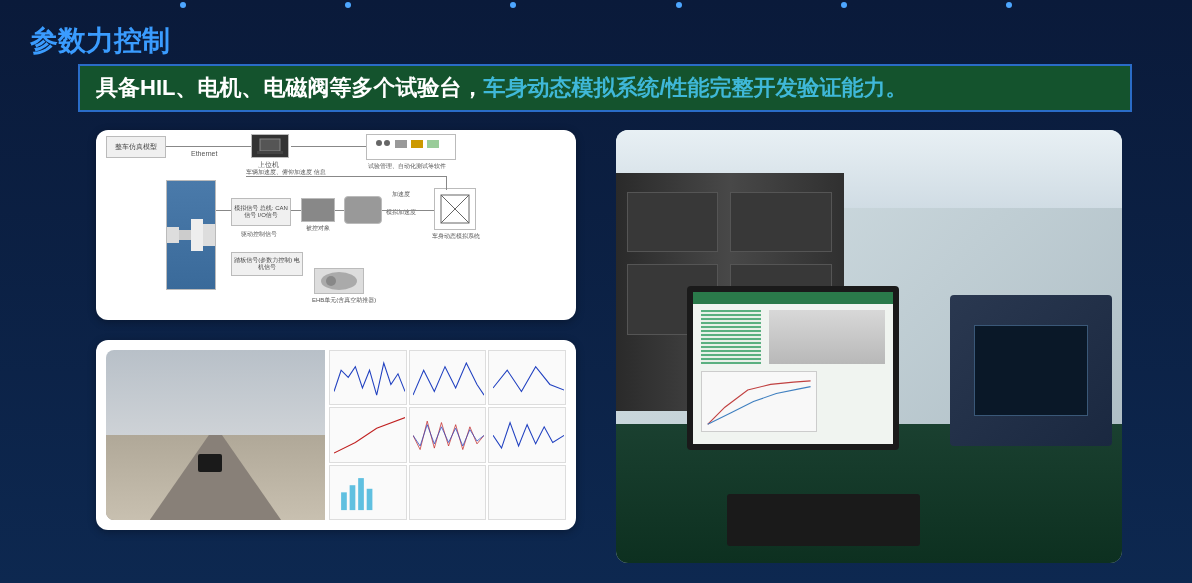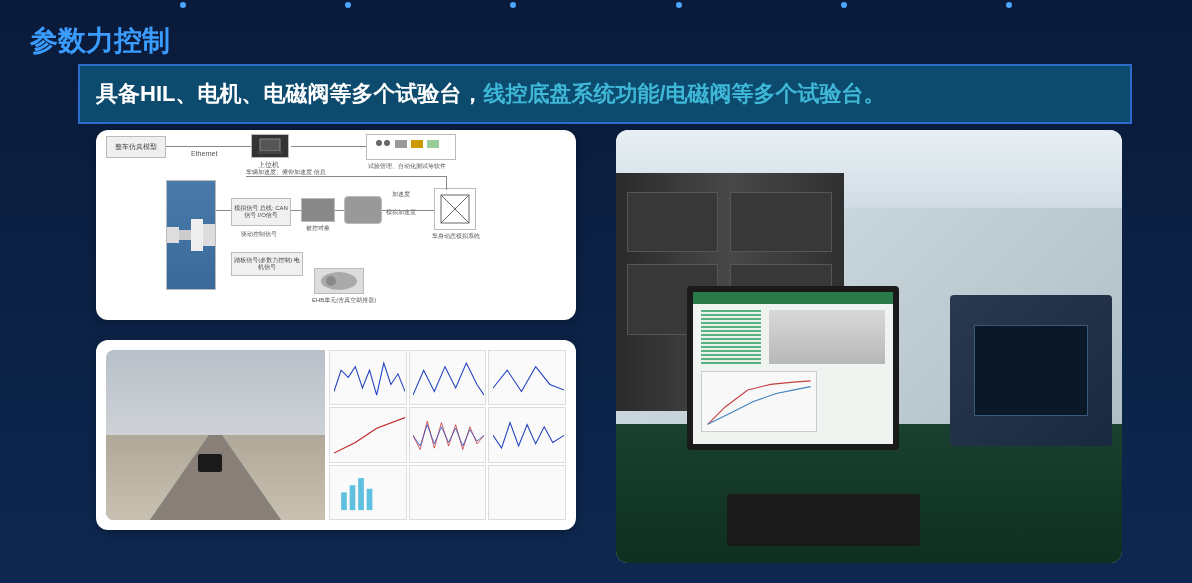--- a/index.html
+++ b/index.html
@@ -38,23 +38,23 @@
       left: 30px;
       color: #3a9cff;
       font-size: 28px;
       font-weight: bold;
     }
     .subtitle-box {
       position: absolute;
       top: 64px;
       left: 78px;
       right: 60px;
-      height: 60px;
+      height: 48px;
       border: 2px solid #2a6cc7;
-      background: #0c4a6e;
+      background: #14532d;
       display: flex;
       align-items: center;
       padding: 16px 16px;
     }
     .subtitle-white {
       color: #ffffff;
       font-size: 22px;
       font-weight: bold;
     }
     .subtitle-cyan {
@@ -293,21 +293,21 @@
     <span class="dot"></span>
   <span class="dot"></span>
     <span class="dot"></span>
     <span class="dot"></span>
 </div>
 
 <div class="title">参数力控制</div>
 
 <div class="subtitle-box">
   <span class="subtitle-white">具备HIL、电机、电磁阀等多个试验台，</span>
-  <span class="subtitle-cyan">线控底盘系统功能/电磁阀等多个试验台。</span>
+  <span class="subtitle-cyan">车身动态模拟系统/性能完整开发验证能力。</span>
 </div>
 
 <div class="content-area">
   <div class="left-col">
 
     <div class="panel diagram-panel">
 
       <div class="diag-box" style="top:6px;left:10px;width:60px;height:22px;">整车仿真模型</div>
       <div class="diag-line" style="top:16px;left:70px;width:85px;height:1px;"></div>
       <div class="diag-label" style="top:20px;left:95px;">Ethernet</div>

